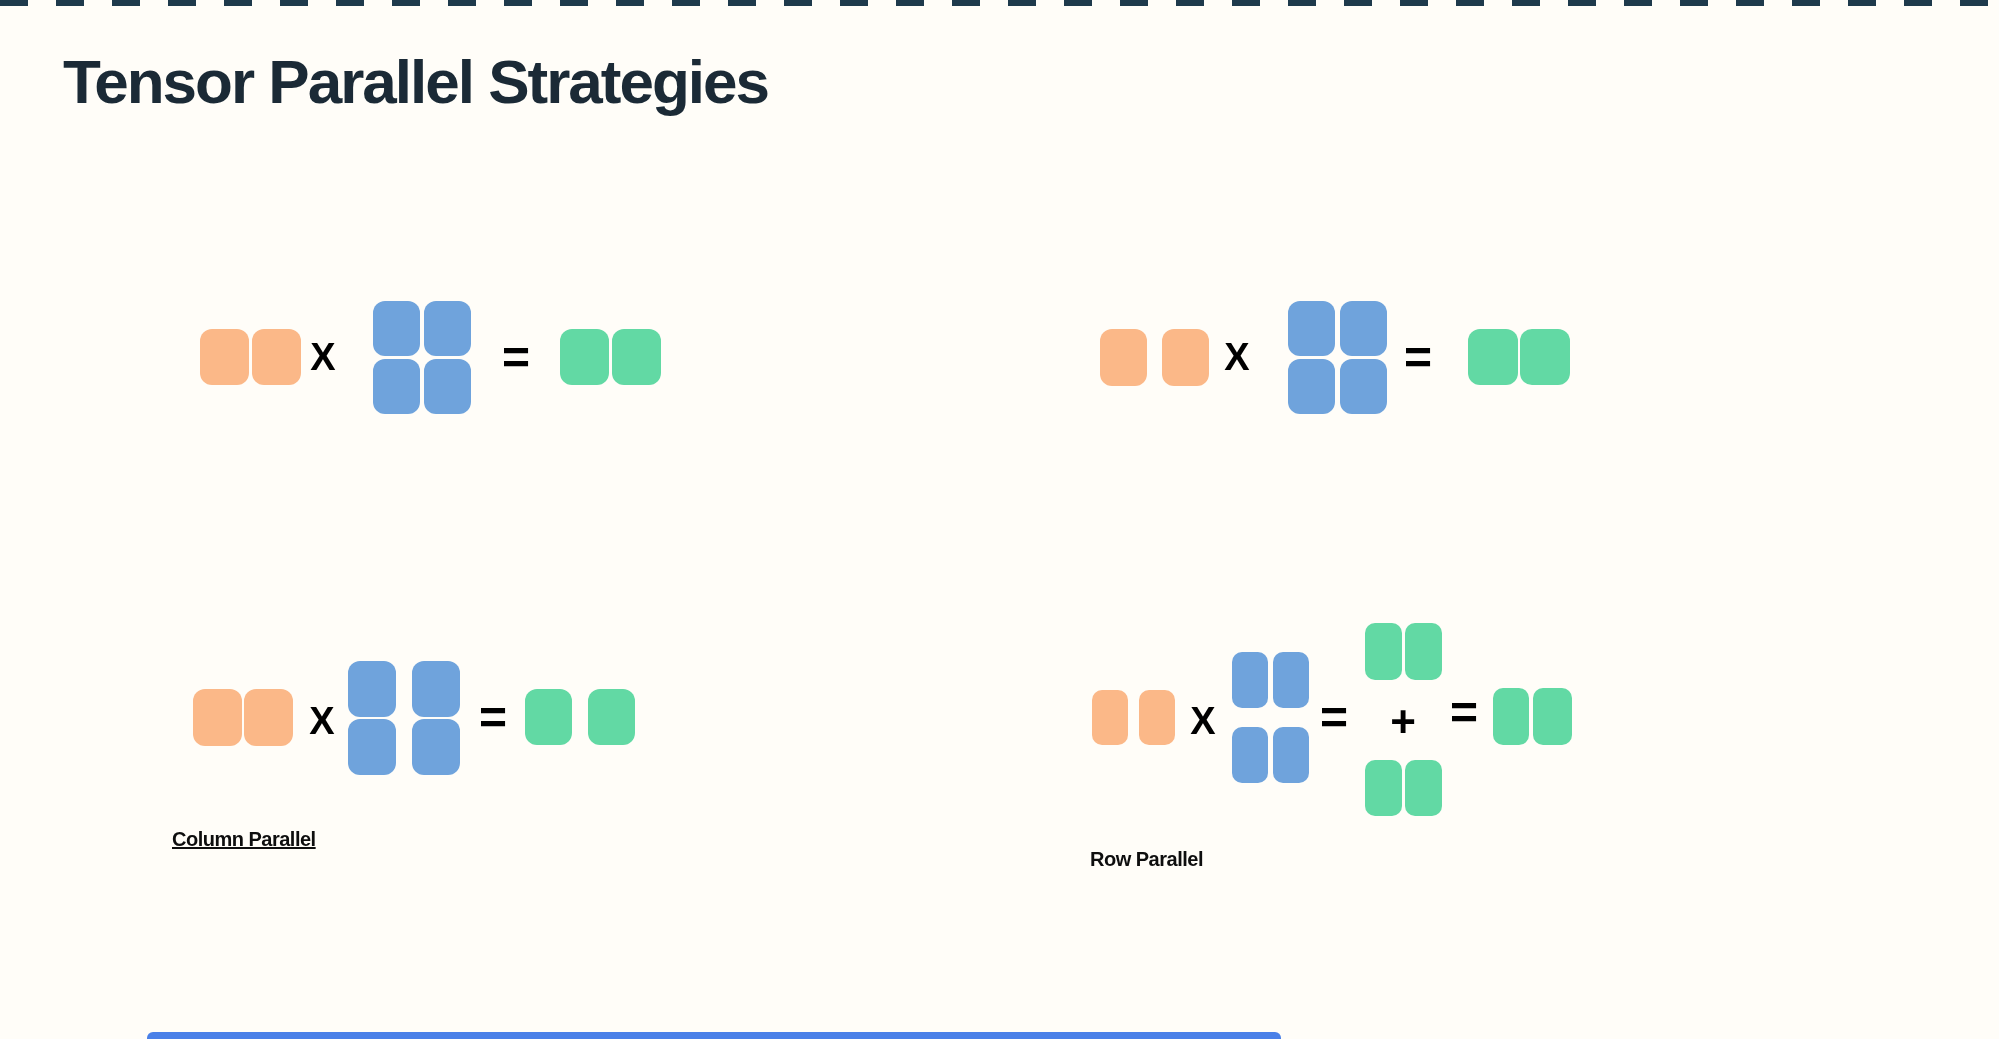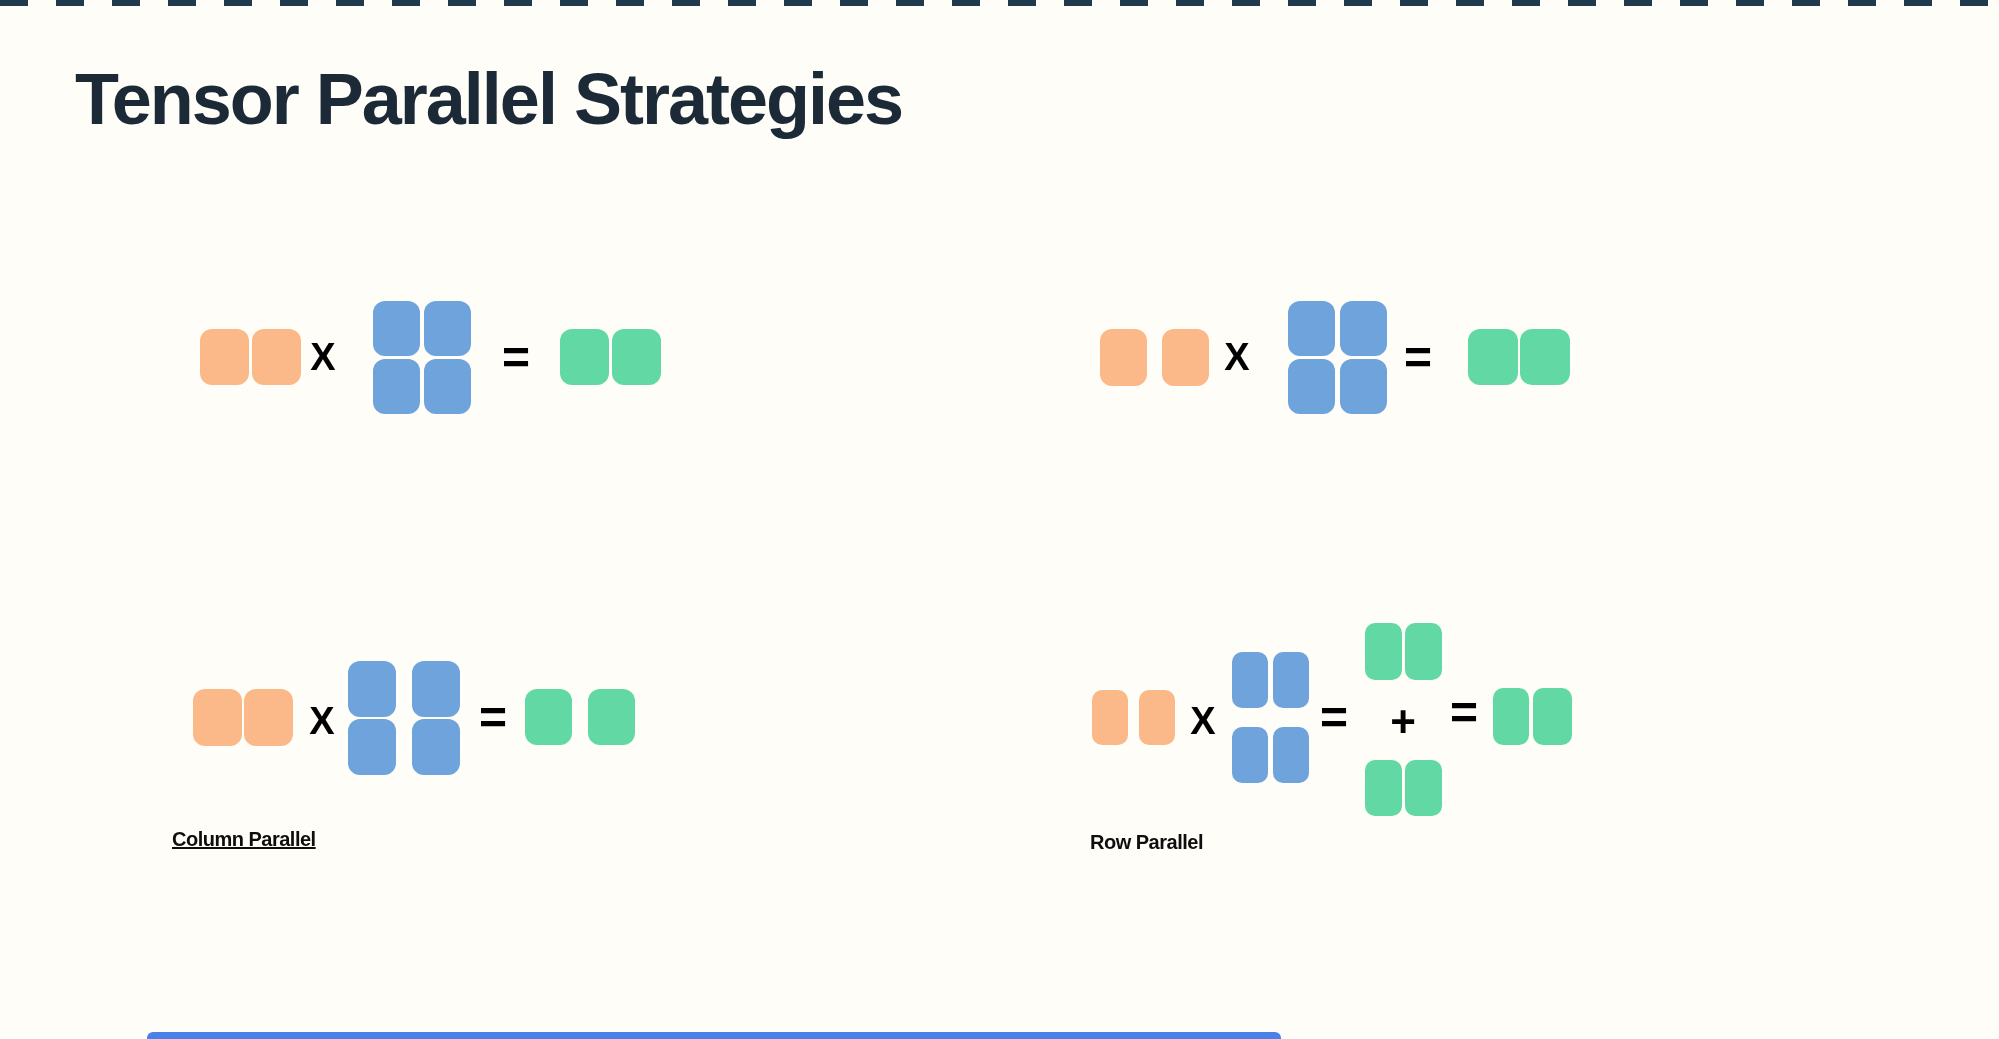--- a/index.html
+++ b/index.html
@@ -17,22 +17,22 @@
       var(--pattern) 0px, var(--pattern) 28px,
       transparent 28px, transparent 56px);
   }
 
   .bottom-bar{
     position:absolute; left:147px; bottom:0; width:1134px; height:7px;
     background:var(--bottom-bar); border-radius:6px 6px 0 0;
   }
 
   .title{
-    position:absolute; left:63px; top:46px; margin:12px;
-    font-size:72px; font-weight:bold; letter-spacing:-2px;
+    position:absolute; left:63px; top:46px; margin:0;
+    font-size:62px; font-weight:bold; letter-spacing:-2px;
     color:var(--ink); white-space:nowrap;
   }
 
   .sq{position:absolute; border-radius:12px;}
   .o{background:var(--orange);}
   .b{background:var(--blue);}
   .g{background:var(--green);}
 
   .op{
     position:absolute; display:flex; align-items:center; justify-content:center;
@@ -107,18 +107,18 @@
     <div class="sq b" style="left:1273px;top:727px;width:36px;height:56px;border-radius:10px;"></div>
     <div class="op op-eq" style="left:1310px;top:690px;width:48px;height:54px;">=</div>
     <div class="sq g" style="left:1365px;top:623px;width:37px;height:57px;border-radius:10px;"></div>
     <div class="sq g" style="left:1405px;top:623px;width:37px;height:57px;border-radius:10px;"></div>
     <div class="op op-plus" style="left:1379px;top:696px;width:48px;height:52px;">+</div>
     <div class="sq g" style="left:1365px;top:760px;width:37px;height:56px;border-radius:10px;"></div>
     <div class="sq g" style="left:1405px;top:760px;width:37px;height:56px;border-radius:10px;"></div>
     <div class="op op-eq" style="left:1440px;top:685px;width:48px;height:54px;">=</div>
     <div class="sq g" style="left:1493px;top:688px;width:36px;height:57px;border-radius:10px;"></div>
     <div class="sq g" style="left:1533px;top:688px;width:39px;height:57px;border-radius:10px;"></div>
-    <p class="diagram-label" style="left:1090px;top:831px;">Row Parallel</p>
+    <p class="diagram-label" style="left:1090px;top:848px;">Row Parallel</p>
   </div>
 
   <div class="bottom-bar"></div>
 
 </div>
 
 </body></html>

